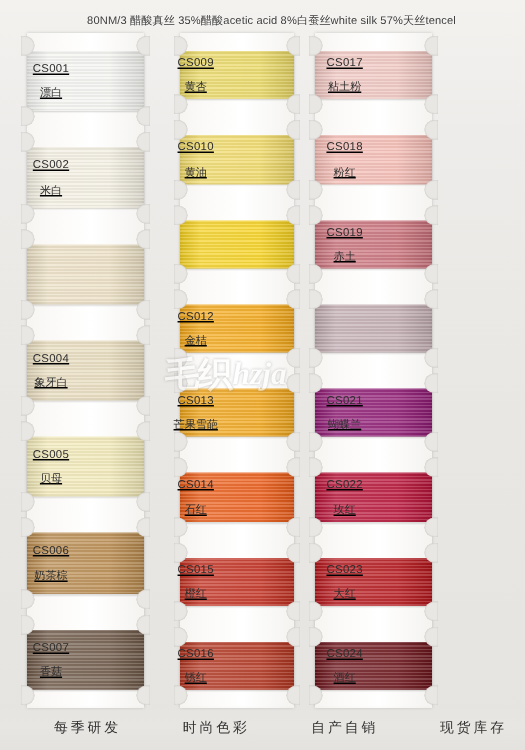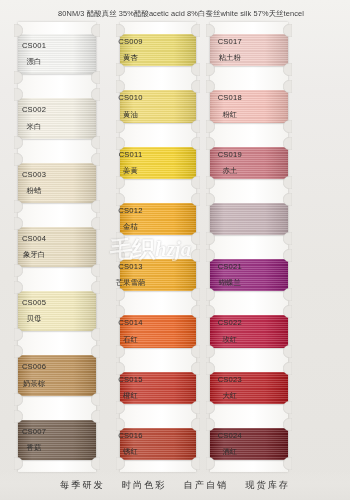--- a/index.html
+++ b/index.html
@@ -20,21 +20,21 @@
     display:flex;align-items:center;justify-content:center;
     z-index:6;
   }
   .header-text{
     font-size:7.4px;color:#3a3a3a;letter-spacing:.1px;white-space:nowrap;
     text-shadow:0 0 1px rgba(255,255,255,.8);
   }
 
   .grid{
     position:absolute;top:22px;left:0;width:304px;height:450px;
-    display:flex;z-index:3;
+    display:flex;z-index:3;text-decoration:underline;
   }
   .col{
     position:relative;
     width:116.6px;
     display:flex;flex-direction:column;
   }
   .col.c1{width:118px;}
   .col.c2{width:112px;}
   .col.c3{width:120px;}
 
@@ -142,20 +142,21 @@
 
   .footer{
     position:absolute;left:0;right:0;bottom:0;height:30px;
     display:flex;align-items:center;justify-content:center;gap:17px;
     z-index:8;
     background:linear-gradient(180deg,rgba(233,231,227,0) 0%, #e8e6e2 45%, #e4e2de 100%);
   }
   .fitem{
     font-size:9.2px;color:#333;letter-spacing:2px;
     font-family:Liberation Mono, monospace;
+    margin-left:24px;
   }
 </style>
 </head>
 <body>
 
 <div class="board"></div>
 
 <div class="header">
   <div class="header-text">80NM/3 醋酸真丝   35%醋酸acetic acid 8%白蚕丝white silk 57%天丝tencel</div>
 </div>
@@ -187,24 +188,20 @@
       <div class="spool">
         <div class="thread" style="background-color: rgb(243, 239, 226);"></div>
         <div class="notch l t"></div>
         <div class="notch r t"></div>
         <div class="notch l b"></div>
         <div class="notch r b"></div>
       </div>
     </div>
 
     <div class="cell">
-      <div class="labels">
-        <div class="code">CS003</div>
-        <div class="cname">粉蜡</div>
-      </div>
       <div class="spool">
         <div class="thread" style="background-color: rgb(236, 224, 196);"></div>
         <div class="notch l t"></div>
         <div class="notch r t"></div>
         <div class="notch l b"></div>
         <div class="notch r b"></div>
       </div>
     </div>
 
     <div class="cell">
@@ -290,24 +287,20 @@
       <div class="spool">
         <div class="thread" style="background-color: rgb(240, 218, 106);"></div>
         <div class="notch l t"></div>
         <div class="notch r t"></div>
         <div class="notch l b"></div>
         <div class="notch r b"></div>
       </div>
     </div>
 
     <div class="cell">
-      <div class="labels">
-        <div class="code">CS011</div>
-        <div class="cname">姜黄</div>
-      </div>
       <div class="spool">
         <div class="thread" style="background-color: rgb(246, 210, 34);"></div>
         <div class="notch l t"></div>
         <div class="notch r t"></div>
         <div class="notch l b"></div>
         <div class="notch r b"></div>
       </div>
     </div>
 
     <div class="cell">

